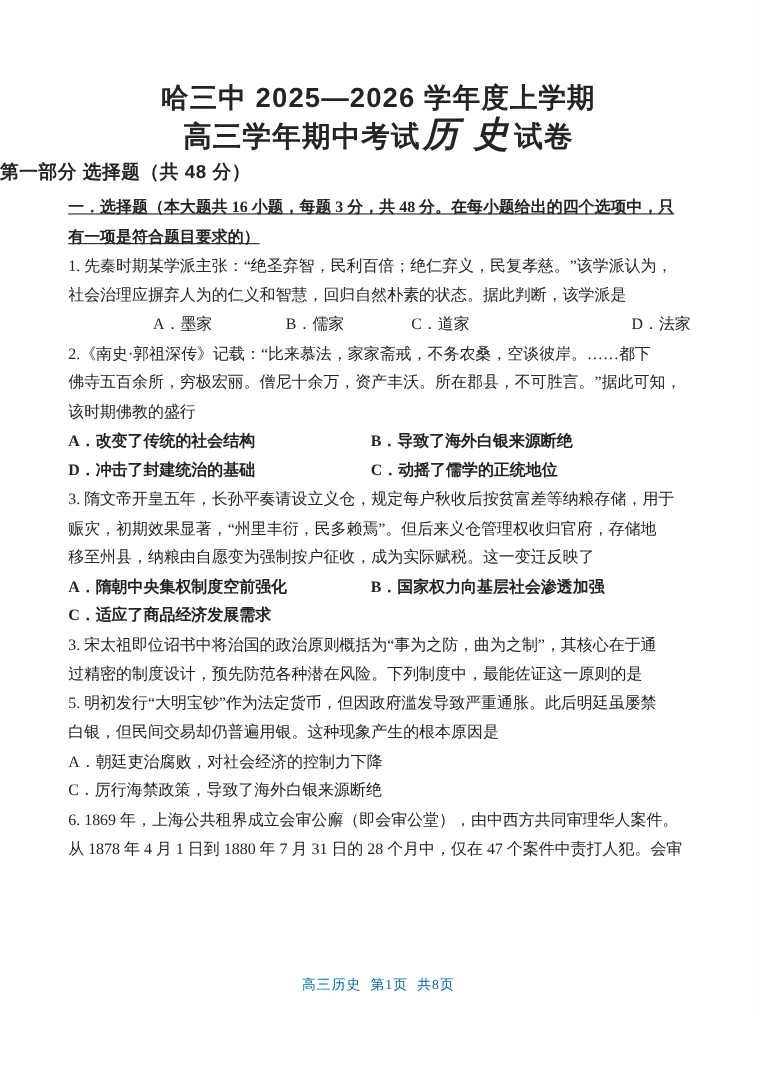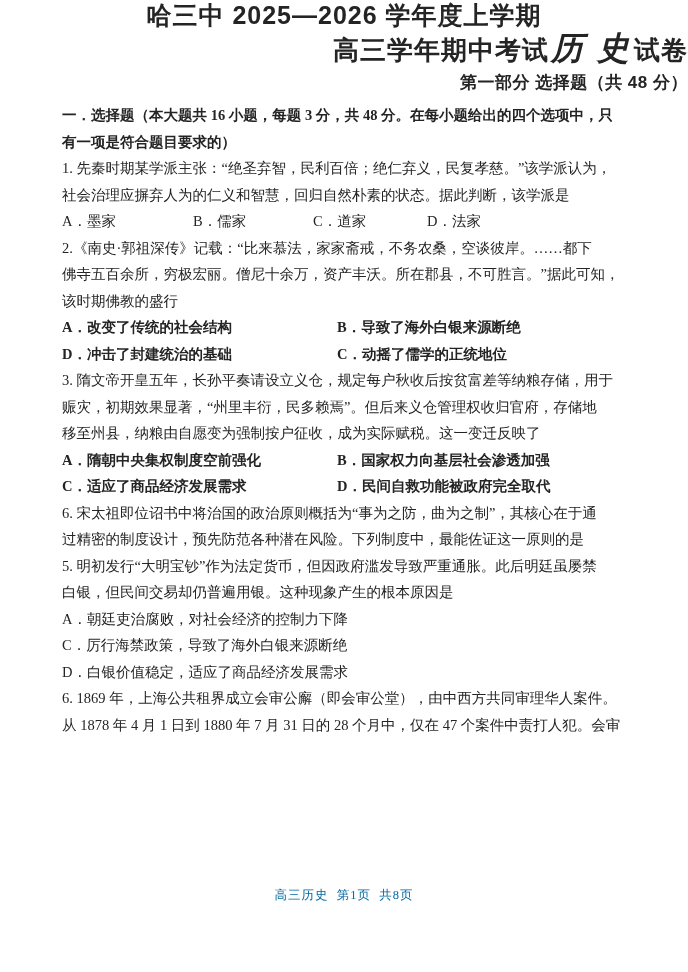--- a/index.html
+++ b/index.html
@@ -11,65 +11,67 @@
     position: relative;
     width: 688px;
     height: 972px;
     margin: 0 auto;
     background: #ffffff;
     color: #242424;
     overflow: hidden;
   }
   .title1 {
     margin: 0;
+    padding-top: 74px;
     text-align: center;
     font-family: "Liberation Sans", sans-serif;
     font-weight: bold;
     font-size: 25px;
     line-height: 31px;
     letter-spacing: 1px;
   }
   .title2 {
     margin: 0;
-    text-align: right;
+    text-align: center;
     font-family: "Liberation Sans", sans-serif;
     font-weight: bold;
     font-size: 26px;
     line-height: 34px;
     letter-spacing: 1px;
   }
   .title2 .script {
     font-family: "Liberation Serif", serif;
     font-style: italic;
     font-size: 32px;
     letter-spacing: 3px;
     padding: 0 2px;
   }
   .section-heading {
     margin: 3px 0 0 0;
-    text-align: right;
+    text-align: left;
     font-family: "Liberation Sans", sans-serif;
     font-weight: bold;
     font-size: 17px;
     line-height: 25px;
     letter-spacing: 0.5px;
   }
   .body-block {
     margin: 7px 60px 0 62px;
     font-size: 14.5px;
   }
   .line {
     height: 26.5px;
     line-height: 26.5px;
     white-space: nowrap;
   }
-  .intro .line { font-weight: bold; }
+  .intro .line { font-weight: bold; text-decoration: underline; }
   .opt-row4 {
     display: grid;
     grid-template-columns: 131px 120px 114px auto;
+    text-align: right;
   }
   .opt-grid2 {
     display: grid;
     grid-template-columns: 275px auto;
     font-weight: bold;
   }
   .opt-row4 .line, .opt-grid2 .line { height: 26.5px; }
   .footer {
     position: absolute;
     top: 886px;
@@ -119,33 +121,31 @@
           </div>
         </div>
         <div>
           <div class="line">3. 隋文帝开皇五年，长孙平奏请设立义仓，规定每户秋收后按贫富差等纳粮存储，用于</div>
           <div class="line">赈灾，初期效果显著，“州里丰衍，民多赖焉”。但后来义仓管理权收归官府，存储地</div>
           <div class="line">移至州县，纳粮由自愿变为强制按户征收，成为实际赋税。这一变迁反映了</div>
           <div class="opt-grid2">
             <div class="line">A．隋朝中央集权制度空前强化</div>
             <div class="line">B．国家权力向基层社会渗透加强</div>
             <div class="line">C．适应了商品经济发展需求</div>
-            <div class="line">D．民间自救功能被政府完全取代</div>
           </div>
         </div>
         <div>
-          <div class="line">6. 宋太祖即位诏书中将治国的政治原则概括为“事为之防，曲为之制”，其核心在于通</div>
+          <div class="line">3. 宋太祖即位诏书中将治国的政治原则概括为“事为之防，曲为之制”，其核心在于通</div>
           <div class="line">过精密的制度设计，预先防范各种潜在风险。下列制度中，最能佐证这一原则的是</div>
         </div>
         <div>
           <div class="line">5. 明初发行“大明宝钞”作为法定货币，但因政府滥发导致严重通胀。此后明廷虽屡禁</div>
           <div class="line">白银，但民间交易却仍普遍用银。这种现象产生的根本原因是</div>
           <div class="line">A．朝廷吏治腐败，对社会经济的控制力下降</div>
           <div class="line">C．厉行海禁政策，导致了海外白银来源断绝</div>
-          <div class="line">D．白银价值稳定，适应了商品经济发展需求</div>
         </div>
         <div>
           <div class="line">6. 1869 年，上海公共租界成立会审公廨（即会审公堂），由中西方共同审理华人案件。</div>
           <div class="line">从 1878 年 4 月 1 日到 1880 年 7 月 31 日的 28 个月中，仅在 47 个案件中责打人犯。会审</div>
         </div>
       </div>
   </div>
 
   <div class="footer">高三历史  第1页  共8页</div>
 </div>

